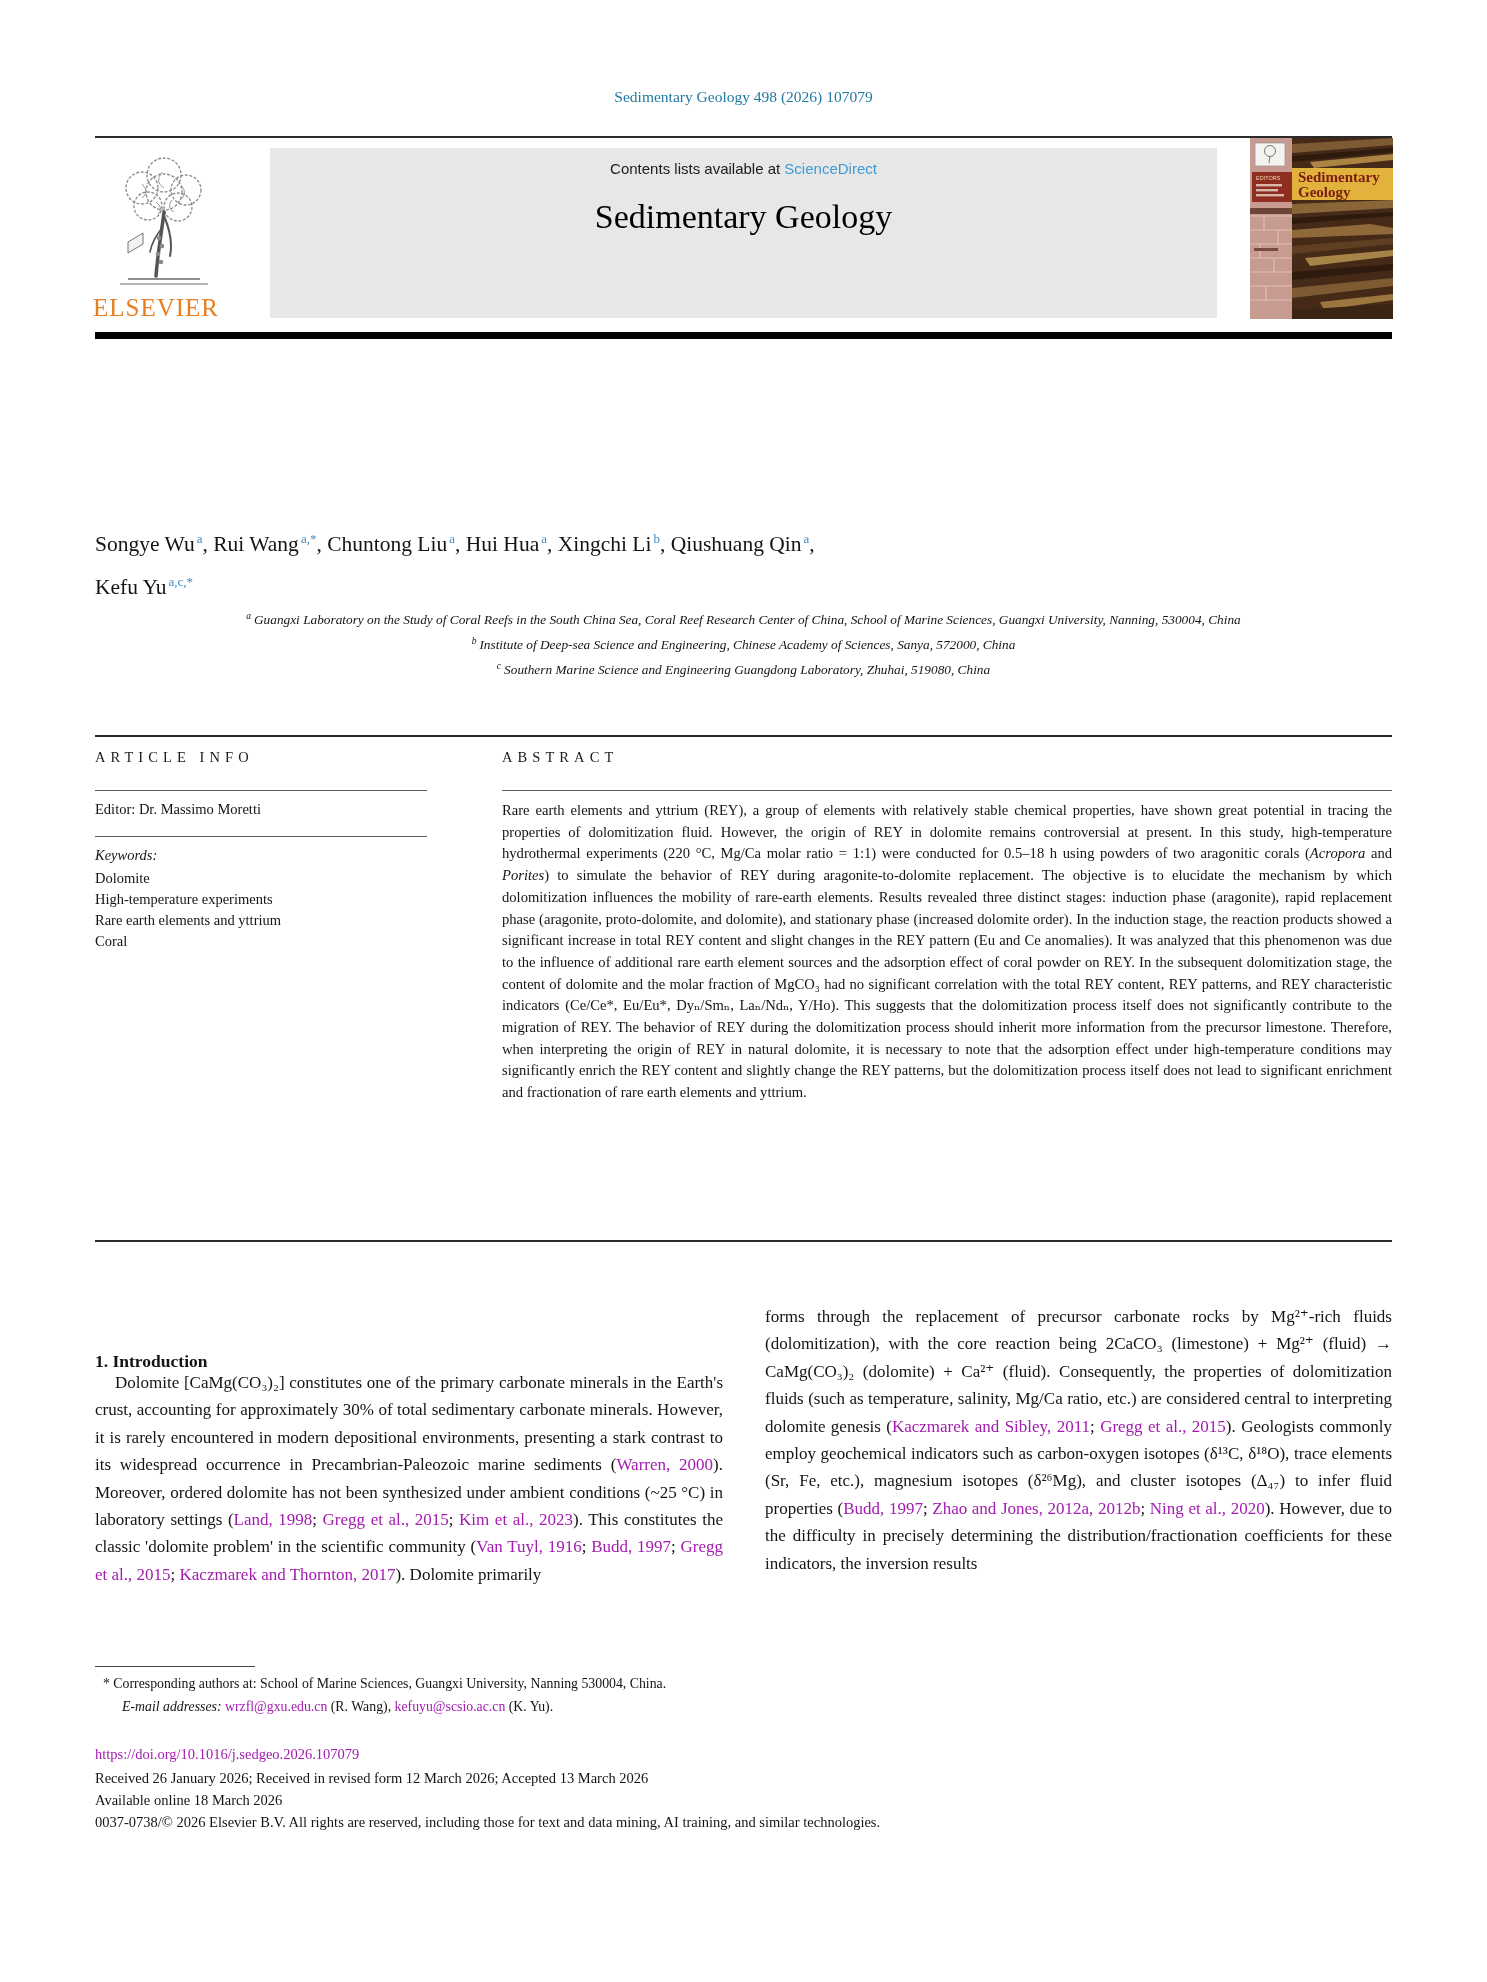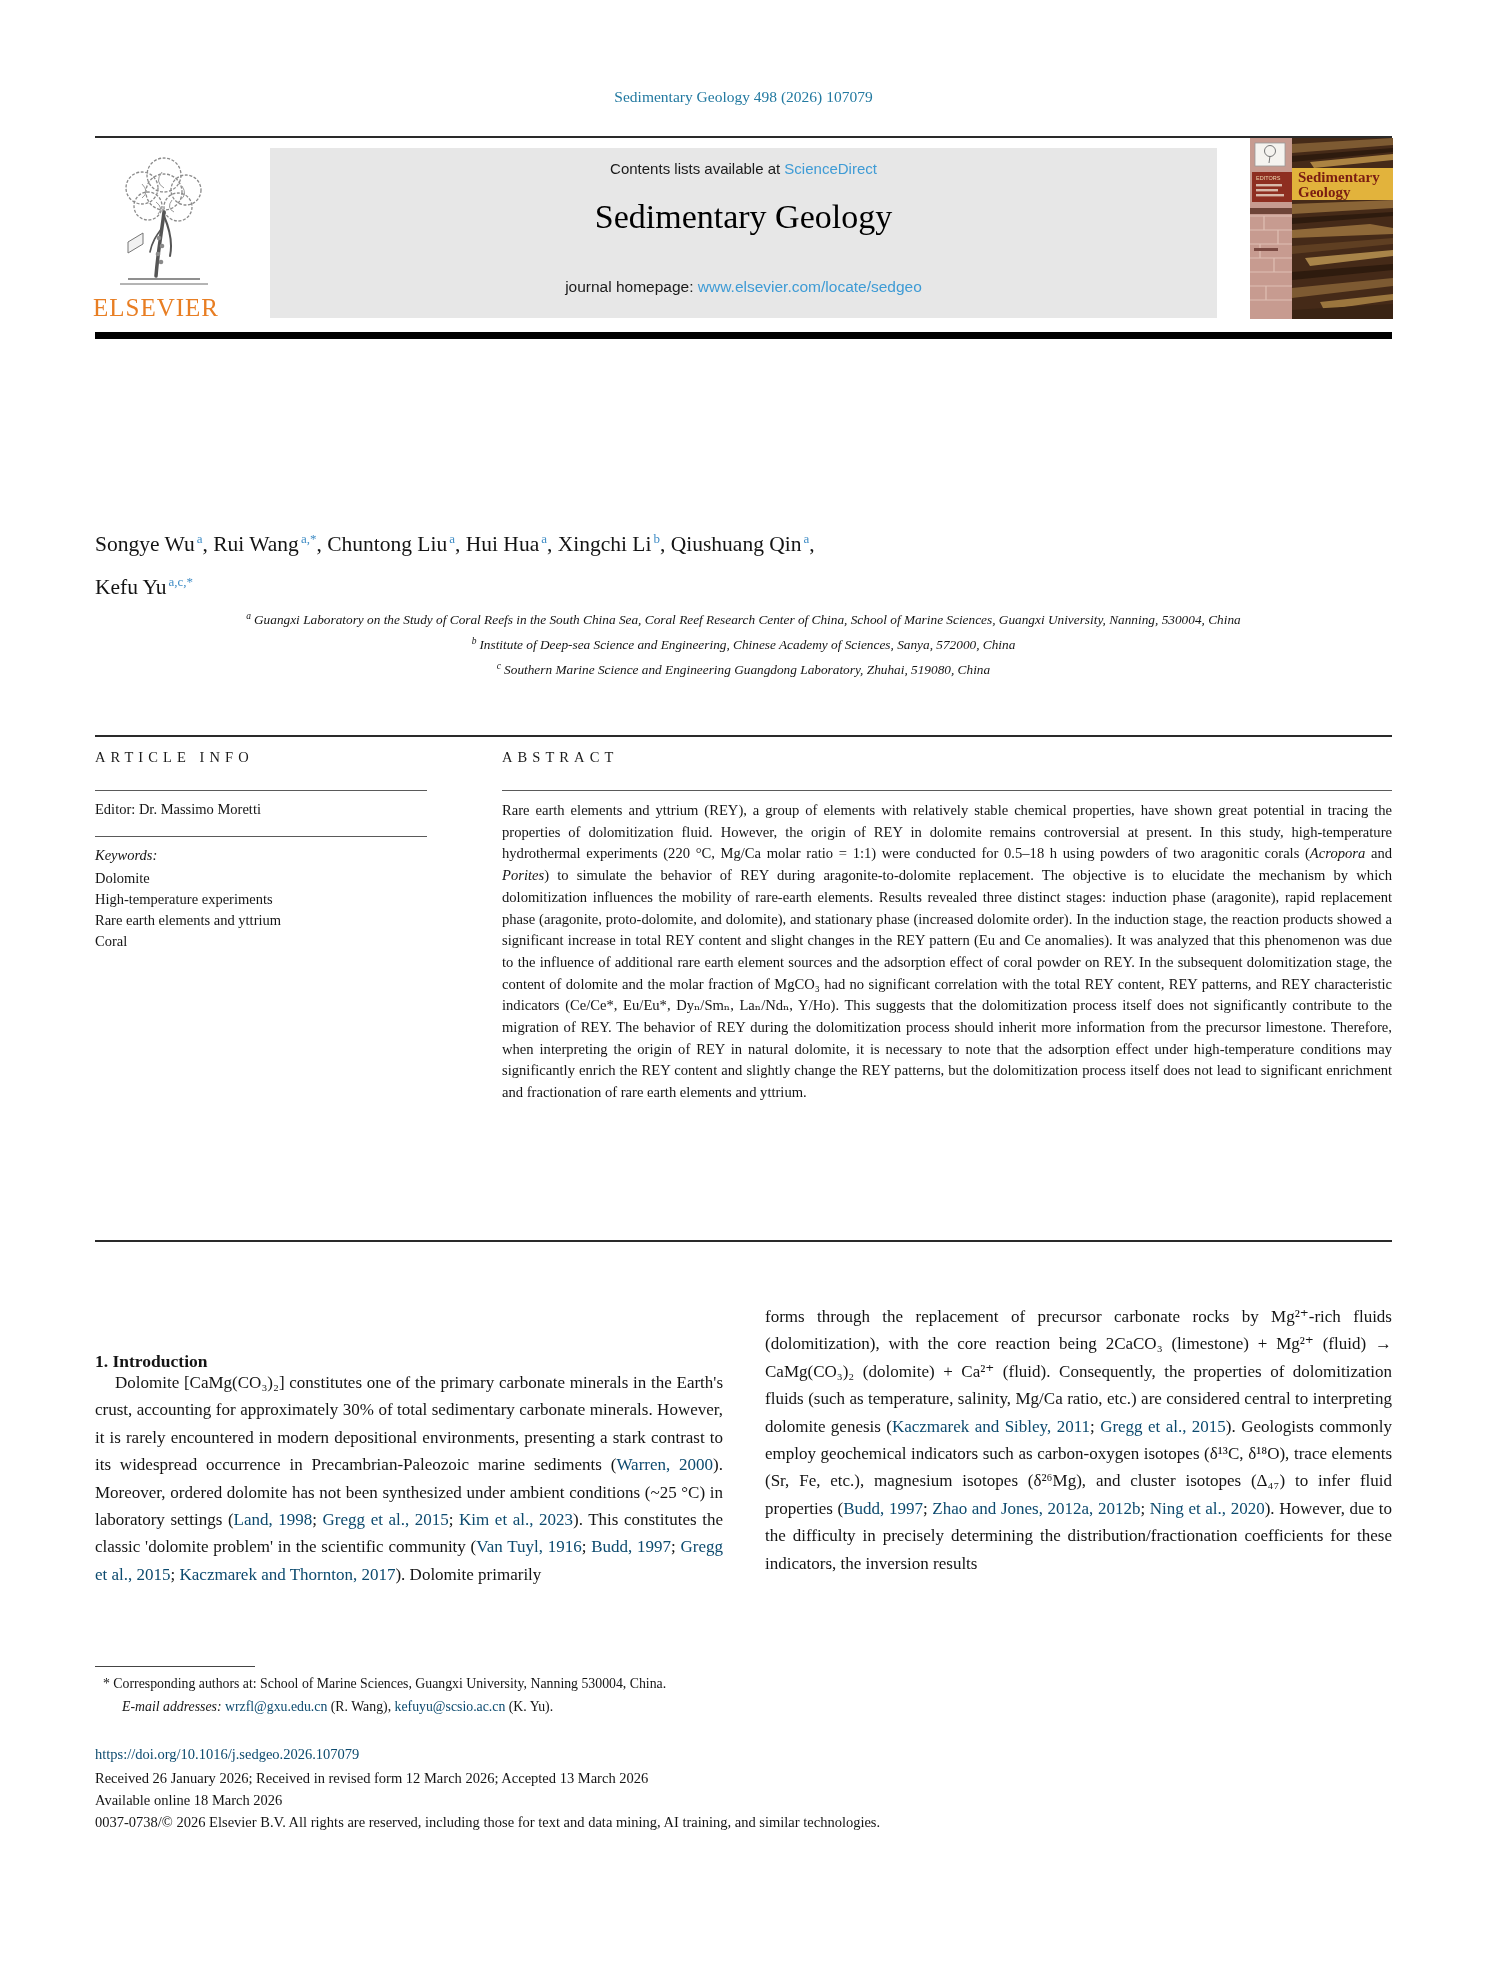--- a/index.html
+++ b/index.html
@@ -49,21 +49,21 @@
   #col-right{left:765px;top:1303px;width:627px;}
 
   #fn-divider{left:95px;top:1666px;width:160px;height:1px;background:#444;}
   #fn-corresponding{left:103px;top:1676px;width:1100px;font-size:13.8px;}
   #fn-emails{left:122px;top:1699px;width:1100px;font-size:13.8px;}
   #doi-line{left:95px;top:1746px;font-size:14.5px;}
   #received-line{left:95px;top:1770px;font-size:14.5px;}
   #available-line{left:95px;top:1792px;font-size:14.5px;}
   #copyright-line{left:95px;top:1814px;font-size:14.5px;}
 
-  .rt-l{color:#0c4a6e;}
+  .rt-l{color:#a21caf;}
   .rt-i{font-style:italic;}
 </style>
 </head>
 <body>
 
 <div class="page">
 
   <div id="journal-ref" class="abs center">Sedimentary Geology 498 (2026) 107079</div>
   <div id="rule-top" class="abs rule"></div>
 
@@ -94,21 +94,20 @@
     <g stroke="#6a6a6a">
       <line x1="16" y1="129" x2="88" y2="129" stroke-width="1.6"></line>
       <line x1="8" y1="134" x2="96" y2="134" stroke-width="1"></line>
     </g>
   </svg>
   <div id="elsevier-wordmark" class="abs">ELSEVIER</div>
 
   <div id="gray-box" class="abs">
     <div id="contents-line" class="abs center sans"><span class="rt-p">Contents lists available at </span><span class="rt-l">ScienceDirect</span></div>
     <div id="journal-title" class="abs center">Sedimentary Geology</div>
-    <div id="homepage-line" class="abs center sans"><span class="rt-p">journal homepage: </span><span class="rt-l">www.elsevier.com/locate/sedgeo</span></div>
   </div>
 
   <svg class="abs" style="left:1250px;top:138px" width="143" height="181" viewBox="0 0 143 181">
     <rect width="143" height="181" fill="#c79b90"></rect>
     <g stroke="#dfc0b4" stroke-width="1.2">
       <line x1="0" y1="78" x2="42" y2="78"></line>
         <line x1="0" y1="92" x2="42" y2="92"></line>
       <line x1="0" y1="106" x2="42" y2="106"></line>
         <line x1="0" y1="120" x2="42" y2="120"></line>
       <line x1="0" y1="134" x2="42" y2="134"></line>

